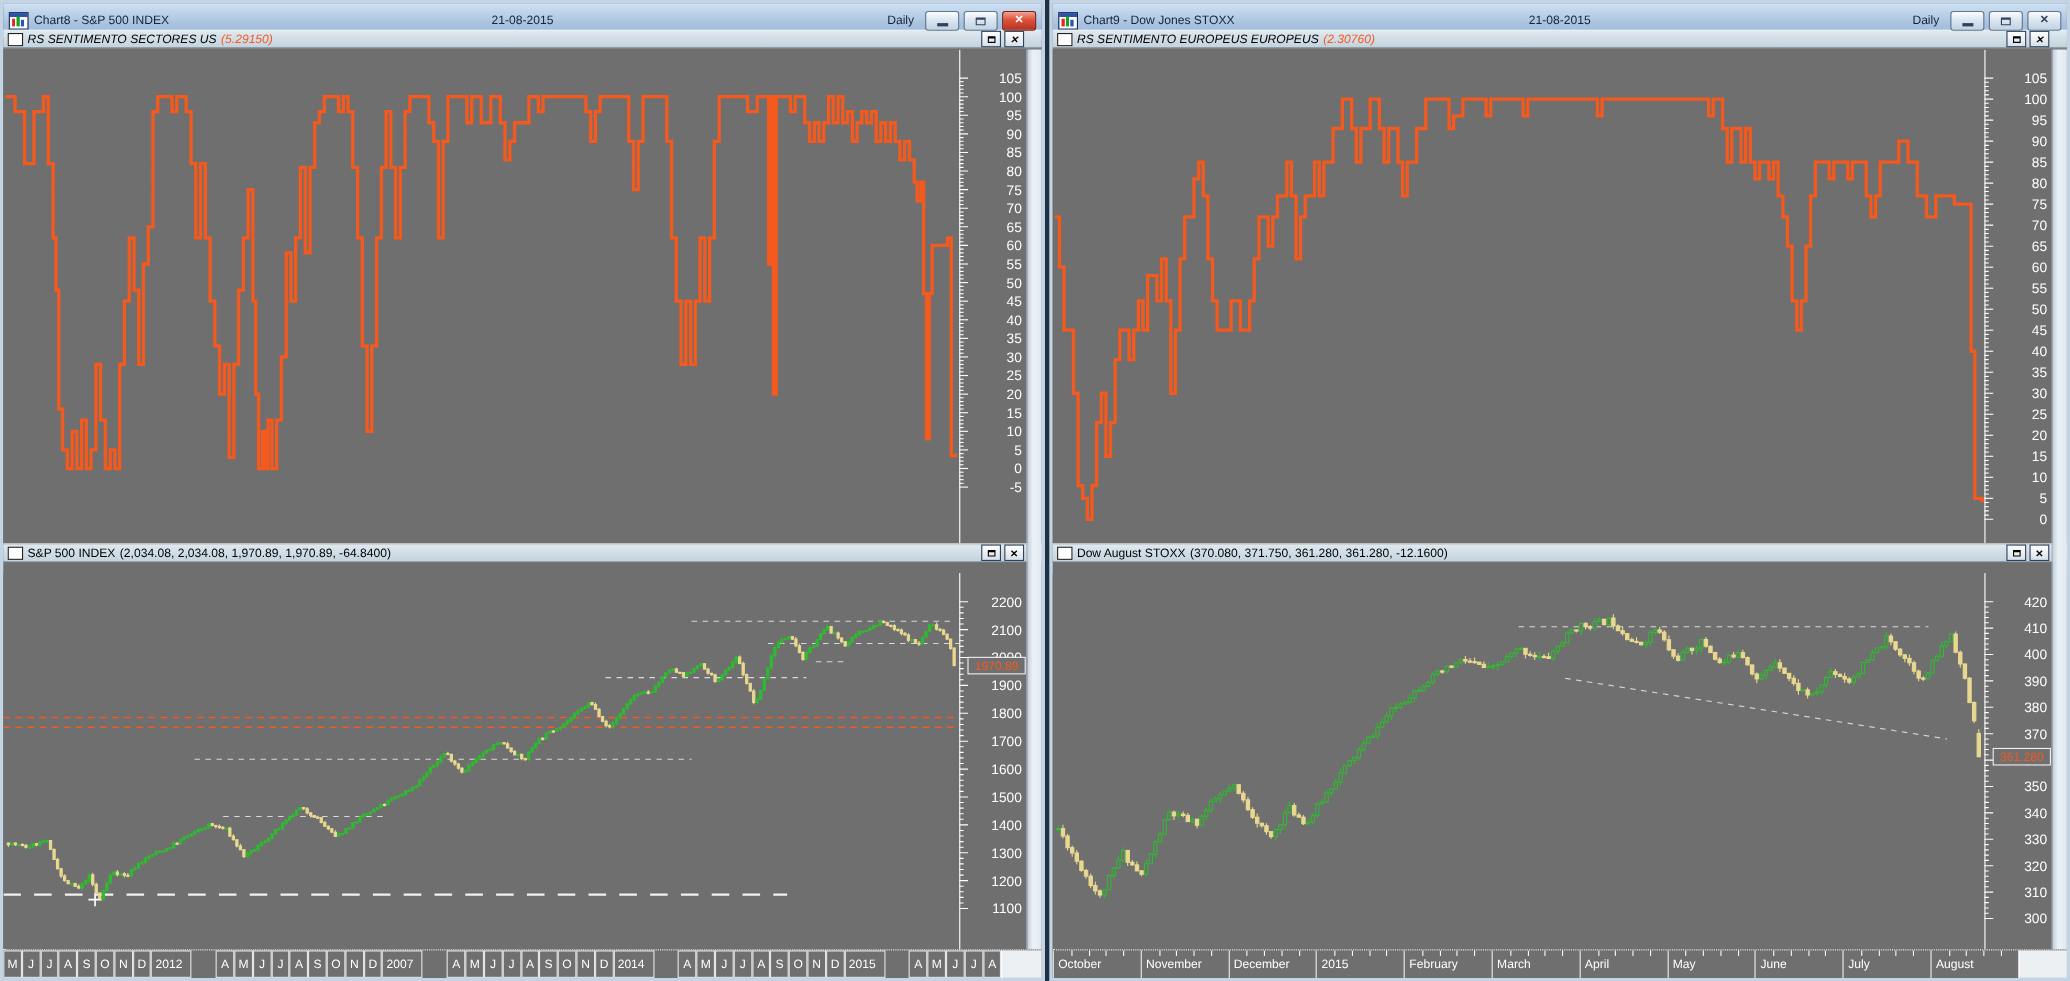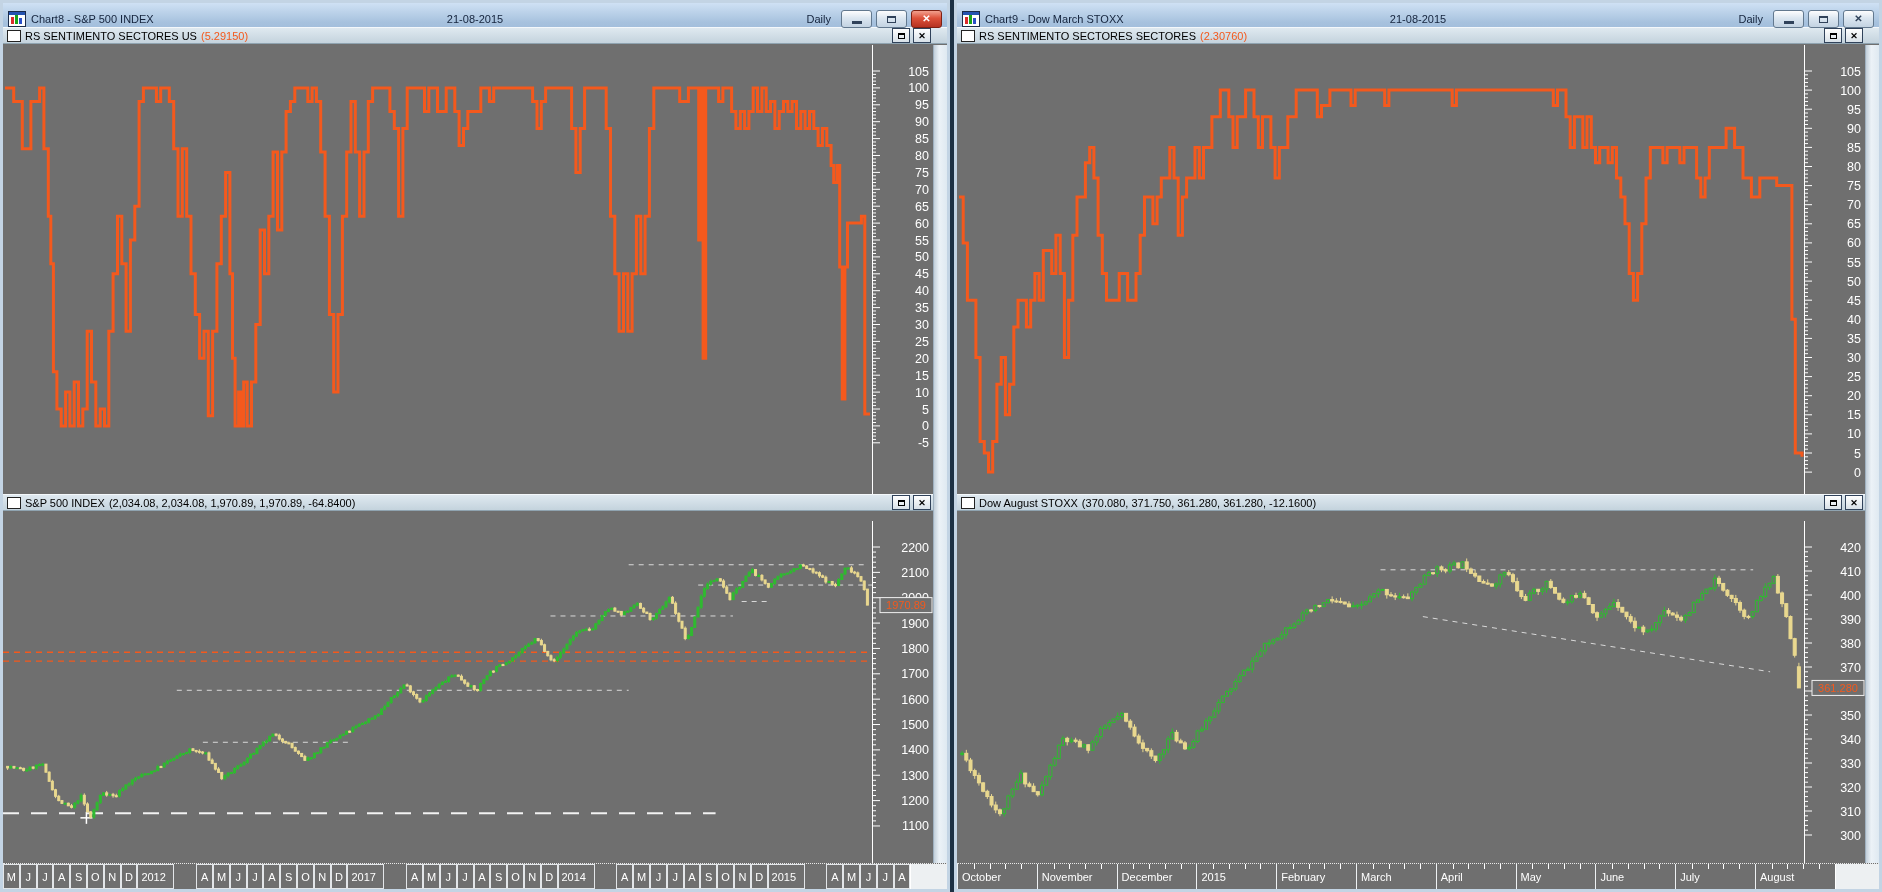--- a/index.html
+++ b/index.html
@@ -24,21 +24,21 @@
     background:linear-gradient(#fdfdfe,#dbe6f0 45%,#c3d3e2);
     display:flex;align-items:center;justify-content:center;color:#30425a;cursor:default;}
   .wbtn.close-active{background:linear-gradient(#f2a08e,#dd513a 45%,#b53322);border-color:#7e2012;color:#fff;}
   .g-min{width:10px;height:3px;background:currentColor;margin-top:7px;}
   .g-res{width:9px;height:7px;border:1px solid currentColor;border-top:2px solid currentColor;box-sizing:border-box;}
   .g-x{font-size:10px;font-weight:bold;line-height:10px;}
   .pheader{position:absolute;left:0;right:0;height:17px;
     background:linear-gradient(#dfe9f0,#c4d3dd);
     border-top:1px solid #f4f8fb;border-bottom:1px solid #8fa3b0;
     display:flex;align-items:center;font-size:11px;color:#000;padding:0 2px;box-sizing:border-box;}
-  .p1h{top:24px;}  .p2h{top:491px;}
+  .p1h{top:24px;font-style:italic;}  .p2h{top:491px;}
   .pcheck{width:12px;height:10px;background:#fff;border:1px solid #222;margin:0 4px 0 2px;flex:0 0 auto;}
   .pname{white-space:nowrap;}
   .pval{margin-left:4px;white-space:nowrap;}
   .pbtn{width:16px;height:13px;border:1px solid #30425a;background:linear-gradient(#ffffff,#d8e1e8);
     margin-left:3px;display:flex;align-items:center;justify-content:center;
     font-size:9px;font-weight:bold;color:#000;}
   .pbtn:last-child{margin-right:14px;}
   .g-res-s{width:7px;height:6px;border:1px solid #000;border-top:2px solid #000;box-sizing:border-box;}
   .panel{position:absolute;left:0;right:0;background:#6f6f6f;overflow:hidden;}
   .p1{top:42px;height:449px;}
@@ -878,21 +878,21 @@
       <div class="xcell xsp" style="flex: 0 0 21.9px;"></div>
       <div class="xcell" style="flex: 0 0 16.8px;">A</div>
       <div class="xcell" style="flex: 0 0 16.8px;">M</div>
       <div class="xcell" style="flex: 0 0 16.8px;">J</div>
       <div class="xcell" style="flex: 0 0 16.8px;">J</div>
       <div class="xcell" style="flex: 0 0 16.8px;">A</div>
       <div class="xcell" style="flex: 0 0 16.8px;">S</div>
       <div class="xcell" style="flex: 0 0 16.8px;">O</div>
       <div class="xcell" style="flex: 0 0 16.8px;">N</div>
       <div class="xcell" style="flex: 0 0 16.8px;">D</div>
-      <div class="xcell xyear" style="flex: 0 0 37px;">2017</div>
+      <div class="xcell xyear" style="flex: 0 0 37px;">2007</div>
       <div class="xcell xsp" style="flex: 0 0 21.9px;"></div>
       <div class="xcell" style="flex: 0 0 16.8px;">A</div>
       <div class="xcell" style="flex: 0 0 16.8px;">M</div>
       <div class="xcell" style="flex: 0 0 16.8px;">J</div>
       <div class="xcell" style="flex: 0 0 16.8px;">J</div>
       <div class="xcell" style="flex: 0 0 16.8px;">A</div>
       <div class="xcell" style="flex: 0 0 16.8px;">S</div>
       <div class="xcell" style="flex: 0 0 16.8px;">O</div>
       <div class="xcell" style="flex: 0 0 16.8px;">N</div>
       <div class="xcell" style="flex: 0 0 16.8px;">D</div>
@@ -914,37 +914,37 @@
       <div class="xcell" style="flex: 0 0 16.8px;">J</div>
       <div class="xcell" style="flex: 0 0 16.8px;">J</div>
       <div class="xcell" style="flex: 0 0 16.8px;">A</div>
       <div class="xpad"></div>
     </div>
 </div>
 
 <div class="win" id="winR">
   <div class="titlebar">
     <span class="appicon"></span>
-    <span class="wtitle">Chart9 - Dow March STOXX</span>
+    <span class="wtitle">Chart9 - Dow Jones STOXX</span>
     <span class="wdate">21-08-2015</span>
     <span class="spacer"></span>
     <span class="wperiod">Daily</span>
     <span class="wbtn">
         <span class="g-min"></span>
       </span>
     <span class="wbtn">
         <span class="g-res"></span>
       </span>
     <span class="wbtn">
         <span class="g-x">✕</span>
       </span>
   </div>
   <div class="pheader p1h">
     <span class="pcheck"></span>
-    <span class="pname">RS SENTIMENTO SECTORES SECTORES</span>
+    <span class="pname">RS SENTIMENTO EUROPEUS EUROPEUS</span>
     <span class="pval" style="color:#f4591d;">(2.30760)</span>
     <span class="spacer"></span>
     <span class="pbtn">
         <span class="g-res-s"></span>
       </span>
     <span class="pbtn">✕</span>
   </div>
   <div class="panel p1">
       <svg id="svgR1" width="909" height="449" viewBox="0 0 909 449">
         <line x1="847.5" y1="0" x2="847.5" y2="449" stroke="#fff" stroke-width="1"></line>

